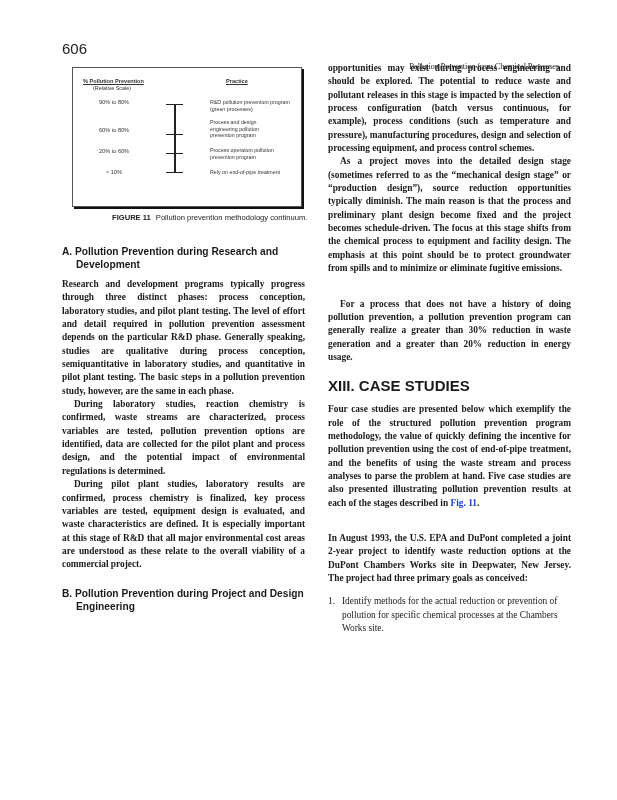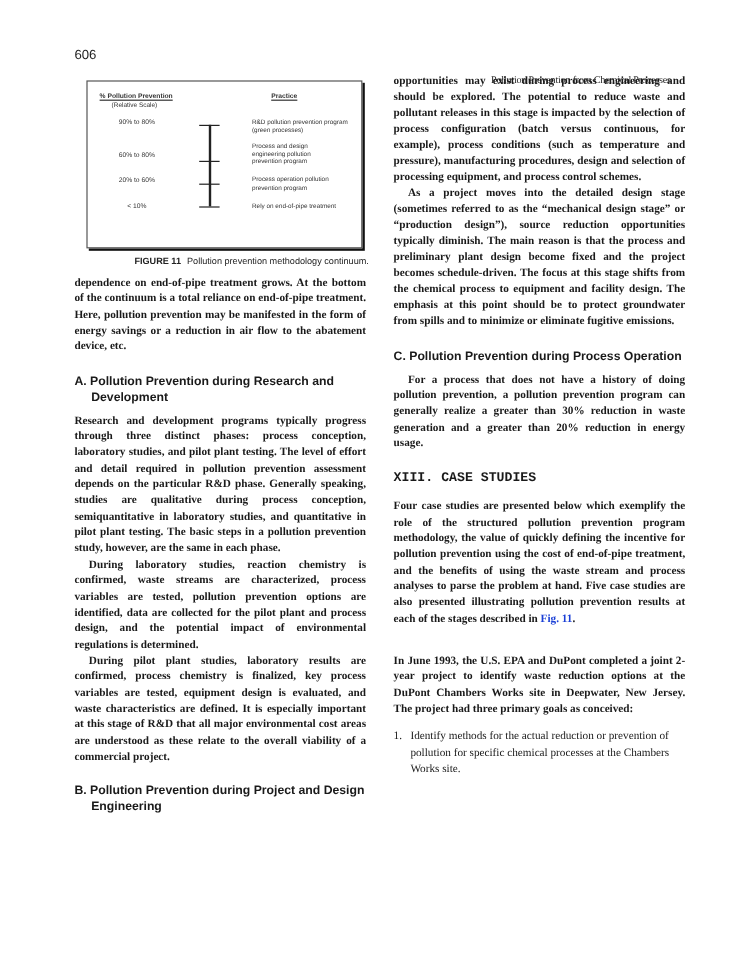--- a/index.html
+++ b/index.html
@@ -1,29 +1,29 @@
 <!DOCTYPE html>
 <html><head>
 <meta charset="utf-8">
 <style>
   html, body { margin:0; padding:0; background:#fff; }
   body { width:617px; height:800px; position:relative; overflow:hidden;
          font-family:"Liberation Serif", "DejaVu Serif", serif; color:#1a1a1a; }
   .header { position:absolute; top:40px; left:62px; right:58px; height:14px; }
-  .page-num { position:absolute; left:0; top:0; font-family:"Liberation Sans", sans-serif; font-size:11px; color:#222; }
+  .page-num { position:absolute; left:0; top:0; font-family:"Liberation Sans", sans-serif; font-size:15px; color:#222; }
   .running-head { position:absolute; right:0; top:1px; font-size:8.5px; letter-spacing:-0.2px; color:#222;margin-top:20px; }
 
   .col { position:absolute; width:243px; font-size:9.35px; line-height:13.35px; text-align:justify; }
   .col.left { left:62px; top:230px; }
   .col.right { left:328px; top:62px; }
   .col p { margin:0; text-indent:0;font-weight:bold; }
   .col p.ind { text-indent:12px; }
   .col p.first { text-indent:0; }
   h3.sec { font-family:"Liberation Sans", sans-serif; font-weight:bold; font-size:10.2px; line-height:13px; margin:0; padding-left:14px; text-indent:-14px; text-align:left; }
-  h2.sec { font-family:Liberation Mono, monospace; font-weight:bold; font-size:11px; line-height:14px; margin:0; text-align:left; }
+  h2.sec { font-family:Liberation Sans, sans-serif; font-weight:bold; font-size:15px; line-height:14px; margin:0; text-align:left; }
   .gap-s { height:7px; }
   .gap-m { height:10px; }
   .gap-l { height:15px; }
   a.link { color:#1a3fd6; text-decoration:none; }
   ol.goals { margin:0; padding:0; list-style:none; }
   ol.goals li { position:relative; padding-left:14px; text-align:left; }
   ol.goals li .num { position:absolute; left:0; }
 
   
   .figure { position:absolute; left:72px; top:67px; width:228px; height:138px;
@@ -64,46 +64,44 @@
   <span class="fig-prac" style="left:137px; top:31px;">R&amp;D pollution prevention program (green processes)</span>
   <span class="fig-prac" style="left:137px; top:51px; width:62px;">Process and design engineering pollution prevention program</span>
   <span class="fig-prac" style="left:137px; top:79px; width:82px;">Process operation pollution prevention program</span>
   <span class="fig-prac" style="left:137px; top:101px; width:95px;">Rely on end-of-pipe treatment</span>
 </div>
 <div class="fig-caption">
   <b>FIGURE 11</b><span>Pollution prevention methodology continuum.</span>
 </div>
 
 <div class="col left">
-  <p class="first">dependence on end-of-pipe treatment grows. At the bottom of the continuum is a total reliance on end-of-pipe treatment. Here, pollution prevention may be manifested in the form of energy savings or a reduction in air flow to the abatement device, etc.</p>
   <div class="gap-l"></div>
   <h3 class="sec">A.  Pollution Prevention during Research and Development</h3>
   <div class="gap-s"></div>
   <p class="first">Research and development programs typically progress through three distinct phases: process conception, laboratory studies, and pilot plant testing. The level of effort and detail required in pollution prevention assessment depends on the particular R&amp;D phase. Generally speaking, studies are qualitative during process conception, semiquantitative in laboratory studies, and quantitative in pilot plant testing. The basic steps in a pollution prevention study, however, are the same in each phase.</p>
   <p class="ind">During laboratory studies, reaction chemistry is confirmed, waste streams are characterized, process variables are tested, pollution prevention options are identified, data are collected for the pilot plant and process design, and the potential impact of environmental regulations is determined.</p>
   <p class="ind">During pilot plant studies, laboratory results are confirmed, process chemistry is finalized, key process variables are tested, equipment design is evaluated, and waste characteristics are defined. It is especially important at this stage of R&amp;D that all major environmental cost areas are understood as these relate to the overall viability of a commercial project.</p>
   <div class="gap-l"></div>
   <h3 class="sec">B.  Pollution Prevention during Project and Design Engineering</h3>
   <div class="gap-s"></div>
 </div>
 
 <div class="col right">
   <p class="first">opportunities may exist during process engineering and should be explored. The potential to reduce waste and pollutant releases in this stage is impacted by the selection of process configuration (batch versus continuous, for example), process conditions (such as temperature and pressure), manufacturing procedures, design and selection of processing equipment, and process control schemes.</p>
   <p class="ind">As a project moves into the detailed design stage (sometimes referred to as the “mechanical design stage” or “production design”), source reduction opportunities typically diminish. The main reason is that the process and preliminary plant design become fixed and the project becomes schedule-driven. The focus at this stage shifts from the chemical process to equipment and facility design. The emphasis at this point should be to protect groundwater from spills and to minimize or eliminate fugitive emissions.</p>
   <div class="gap-l"></div>
-  <h3 class="sec">C.  Pollution Prevention during Process Operation</h3>
   <div class="gap-s"></div>
   <p class="ind">For a process that does not have a history of doing pollution prevention, a pollution prevention program can generally realize a greater than 30% reduction in waste generation and a greater than 20% reduction in energy usage.</p>
   <div class="gap-l"></div>
   <h2 class="sec">XIII.  CASE STUDIES</h2>
   <div class="gap-m"></div>
   <p class="first"><span>Four case studies are presented below which exemplify the role of the structured pollution prevention program methodology, the value of quickly defining the incentive for pollution prevention using the cost of end-of-pipe treatment, and the benefits of using the waste stream and process analyses to parse the problem at hand. Five case studies are also presented illustrating pollution prevention results at each of the stages described in </span><a class="link" href="#">Fig. 11</a><span>.</span></p>
   <div class="gap-l"></div>
   <div class="gap-s"></div>
-  <p class="first">In June 1993, the U.S. EPA and DuPont completed a joint 2-year project to identify waste reduction options at the DuPont Chambers Works site in Deepwater, New Jersey. The project had three primary goals as conceived:</p>
+  <p class="first">In August 1993, the U.S. EPA and DuPont completed a joint 2-year project to identify waste reduction options at the DuPont Chambers Works site in Deepwater, New Jersey. The project had three primary goals as conceived:</p>
   <div class="gap-m"></div>
   <ol class="goals">
     <li>
       <span class="num">1.</span>
       <span>Identify methods for the actual reduction or prevention of pollution for specific chemical processes at the Chambers Works site.</span>
     </li>
   </ol>
 </div>
 
 </body></html>

